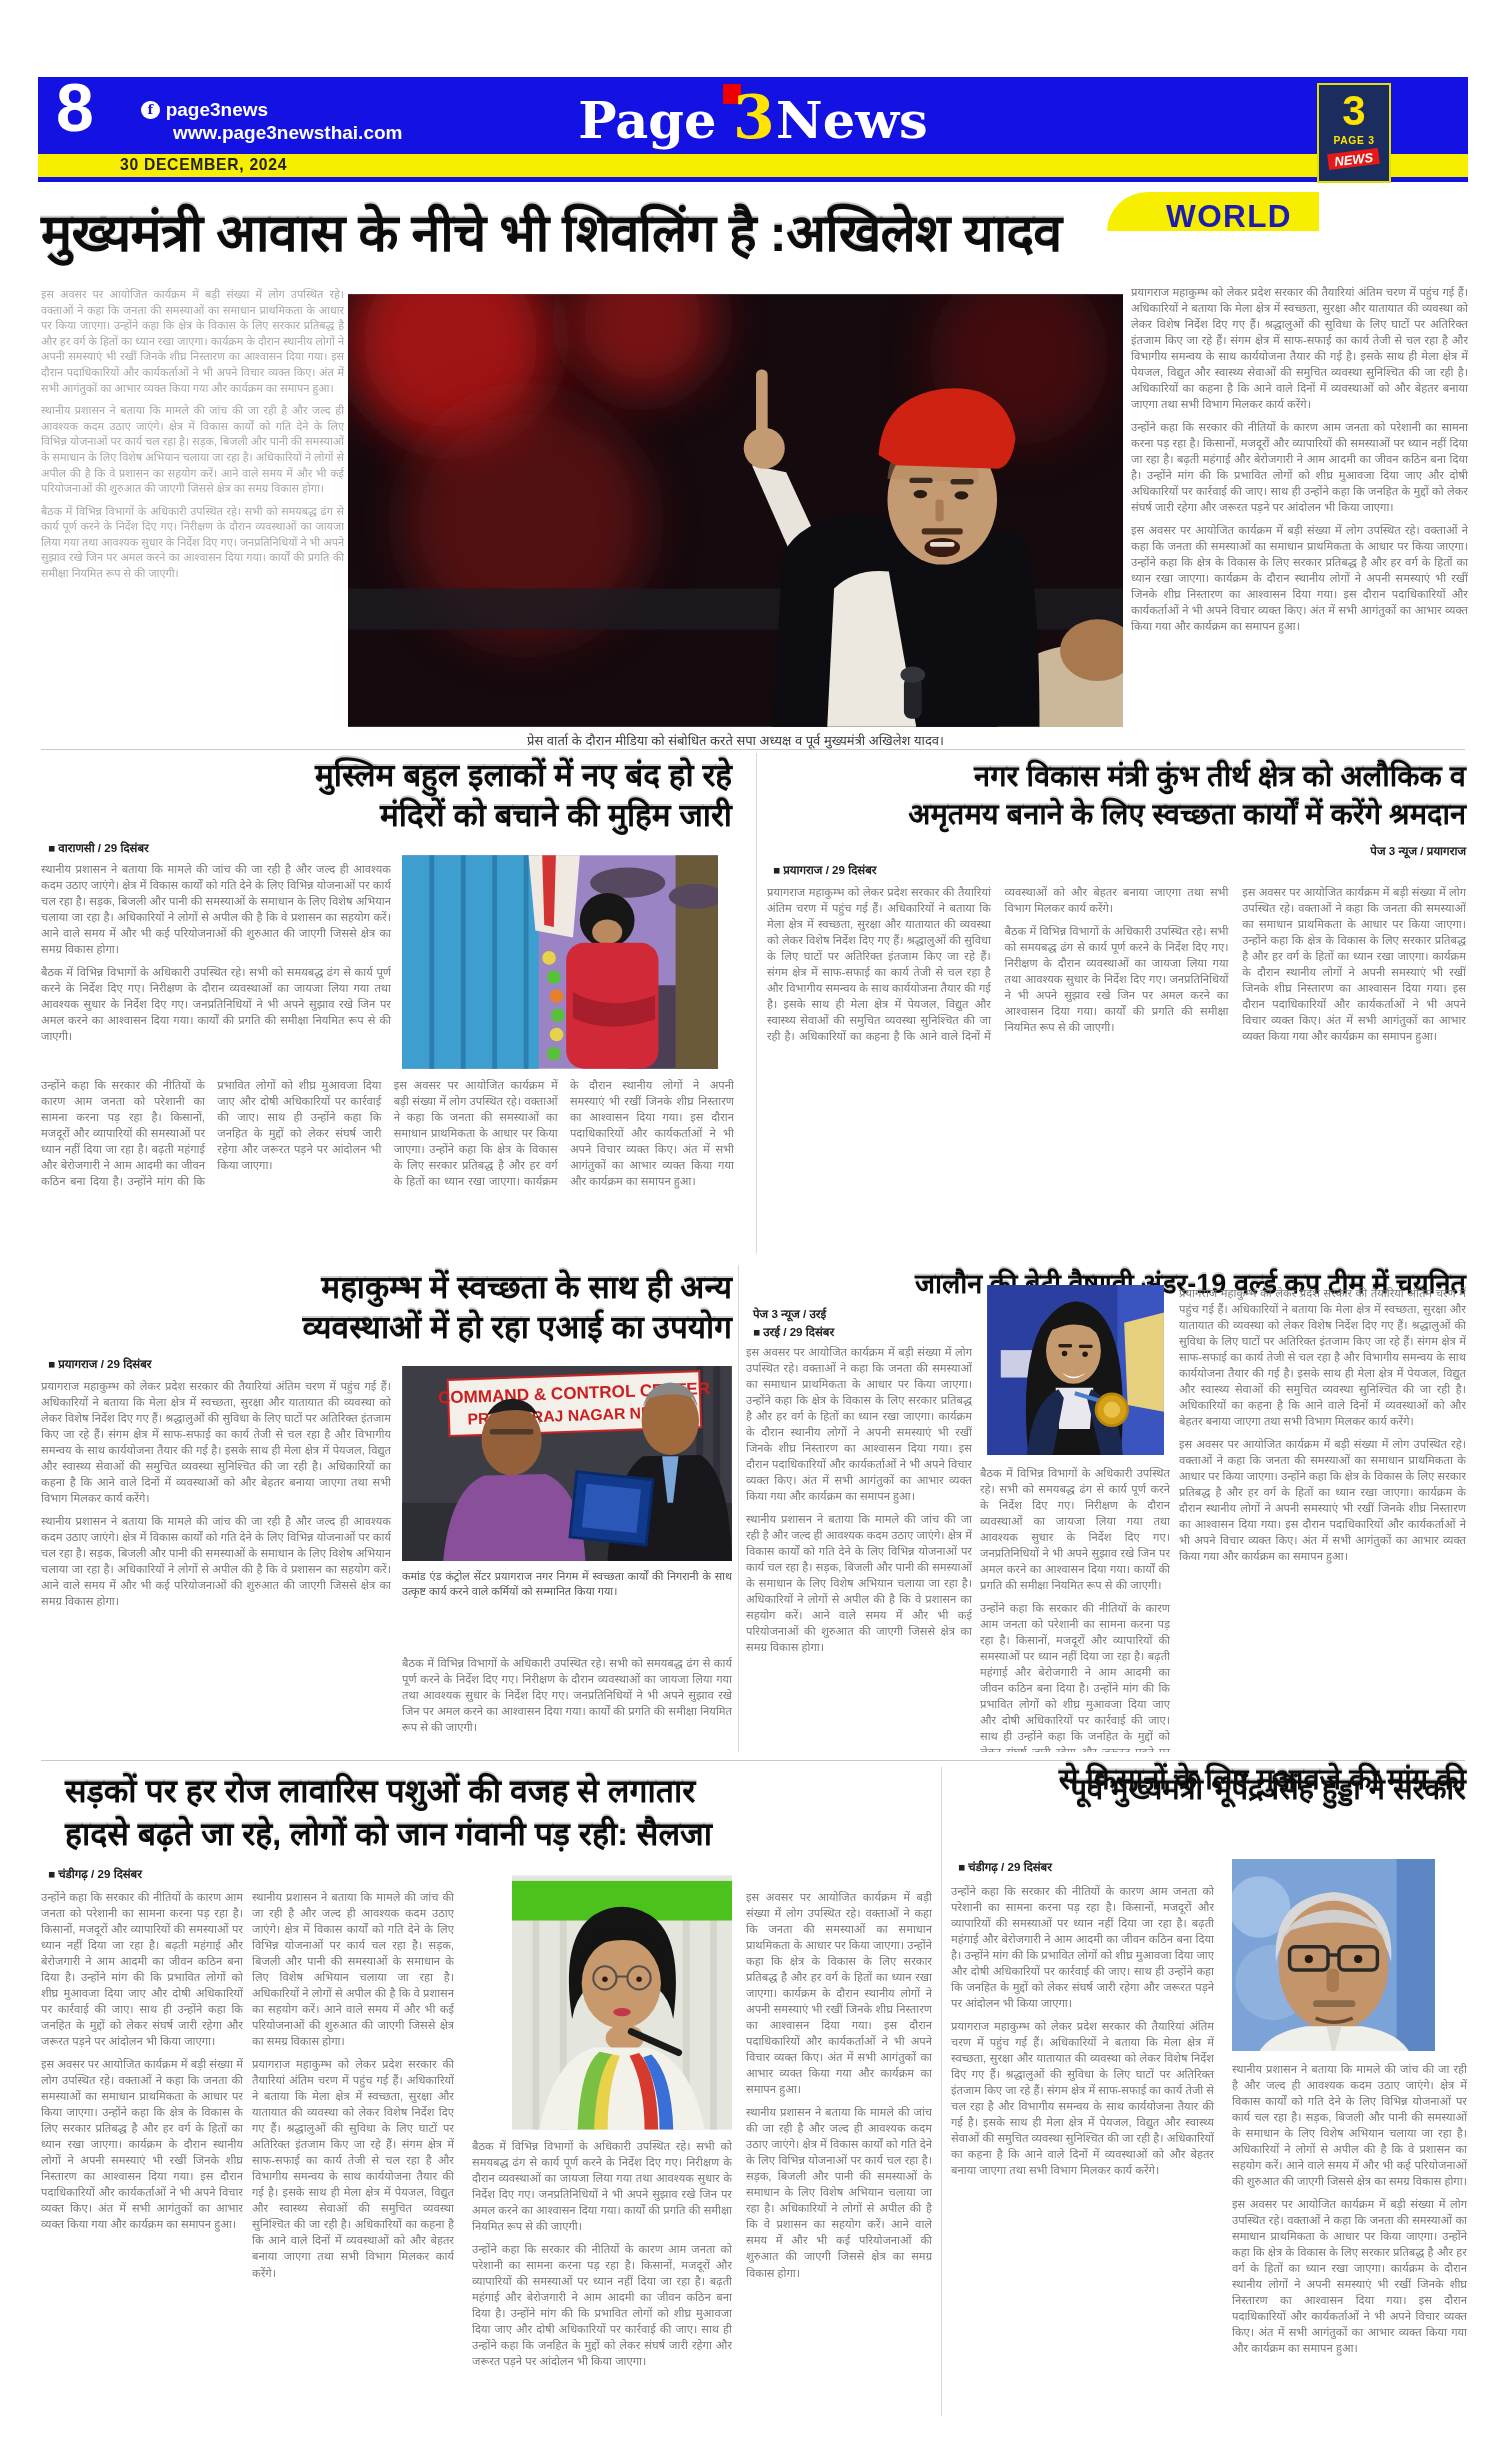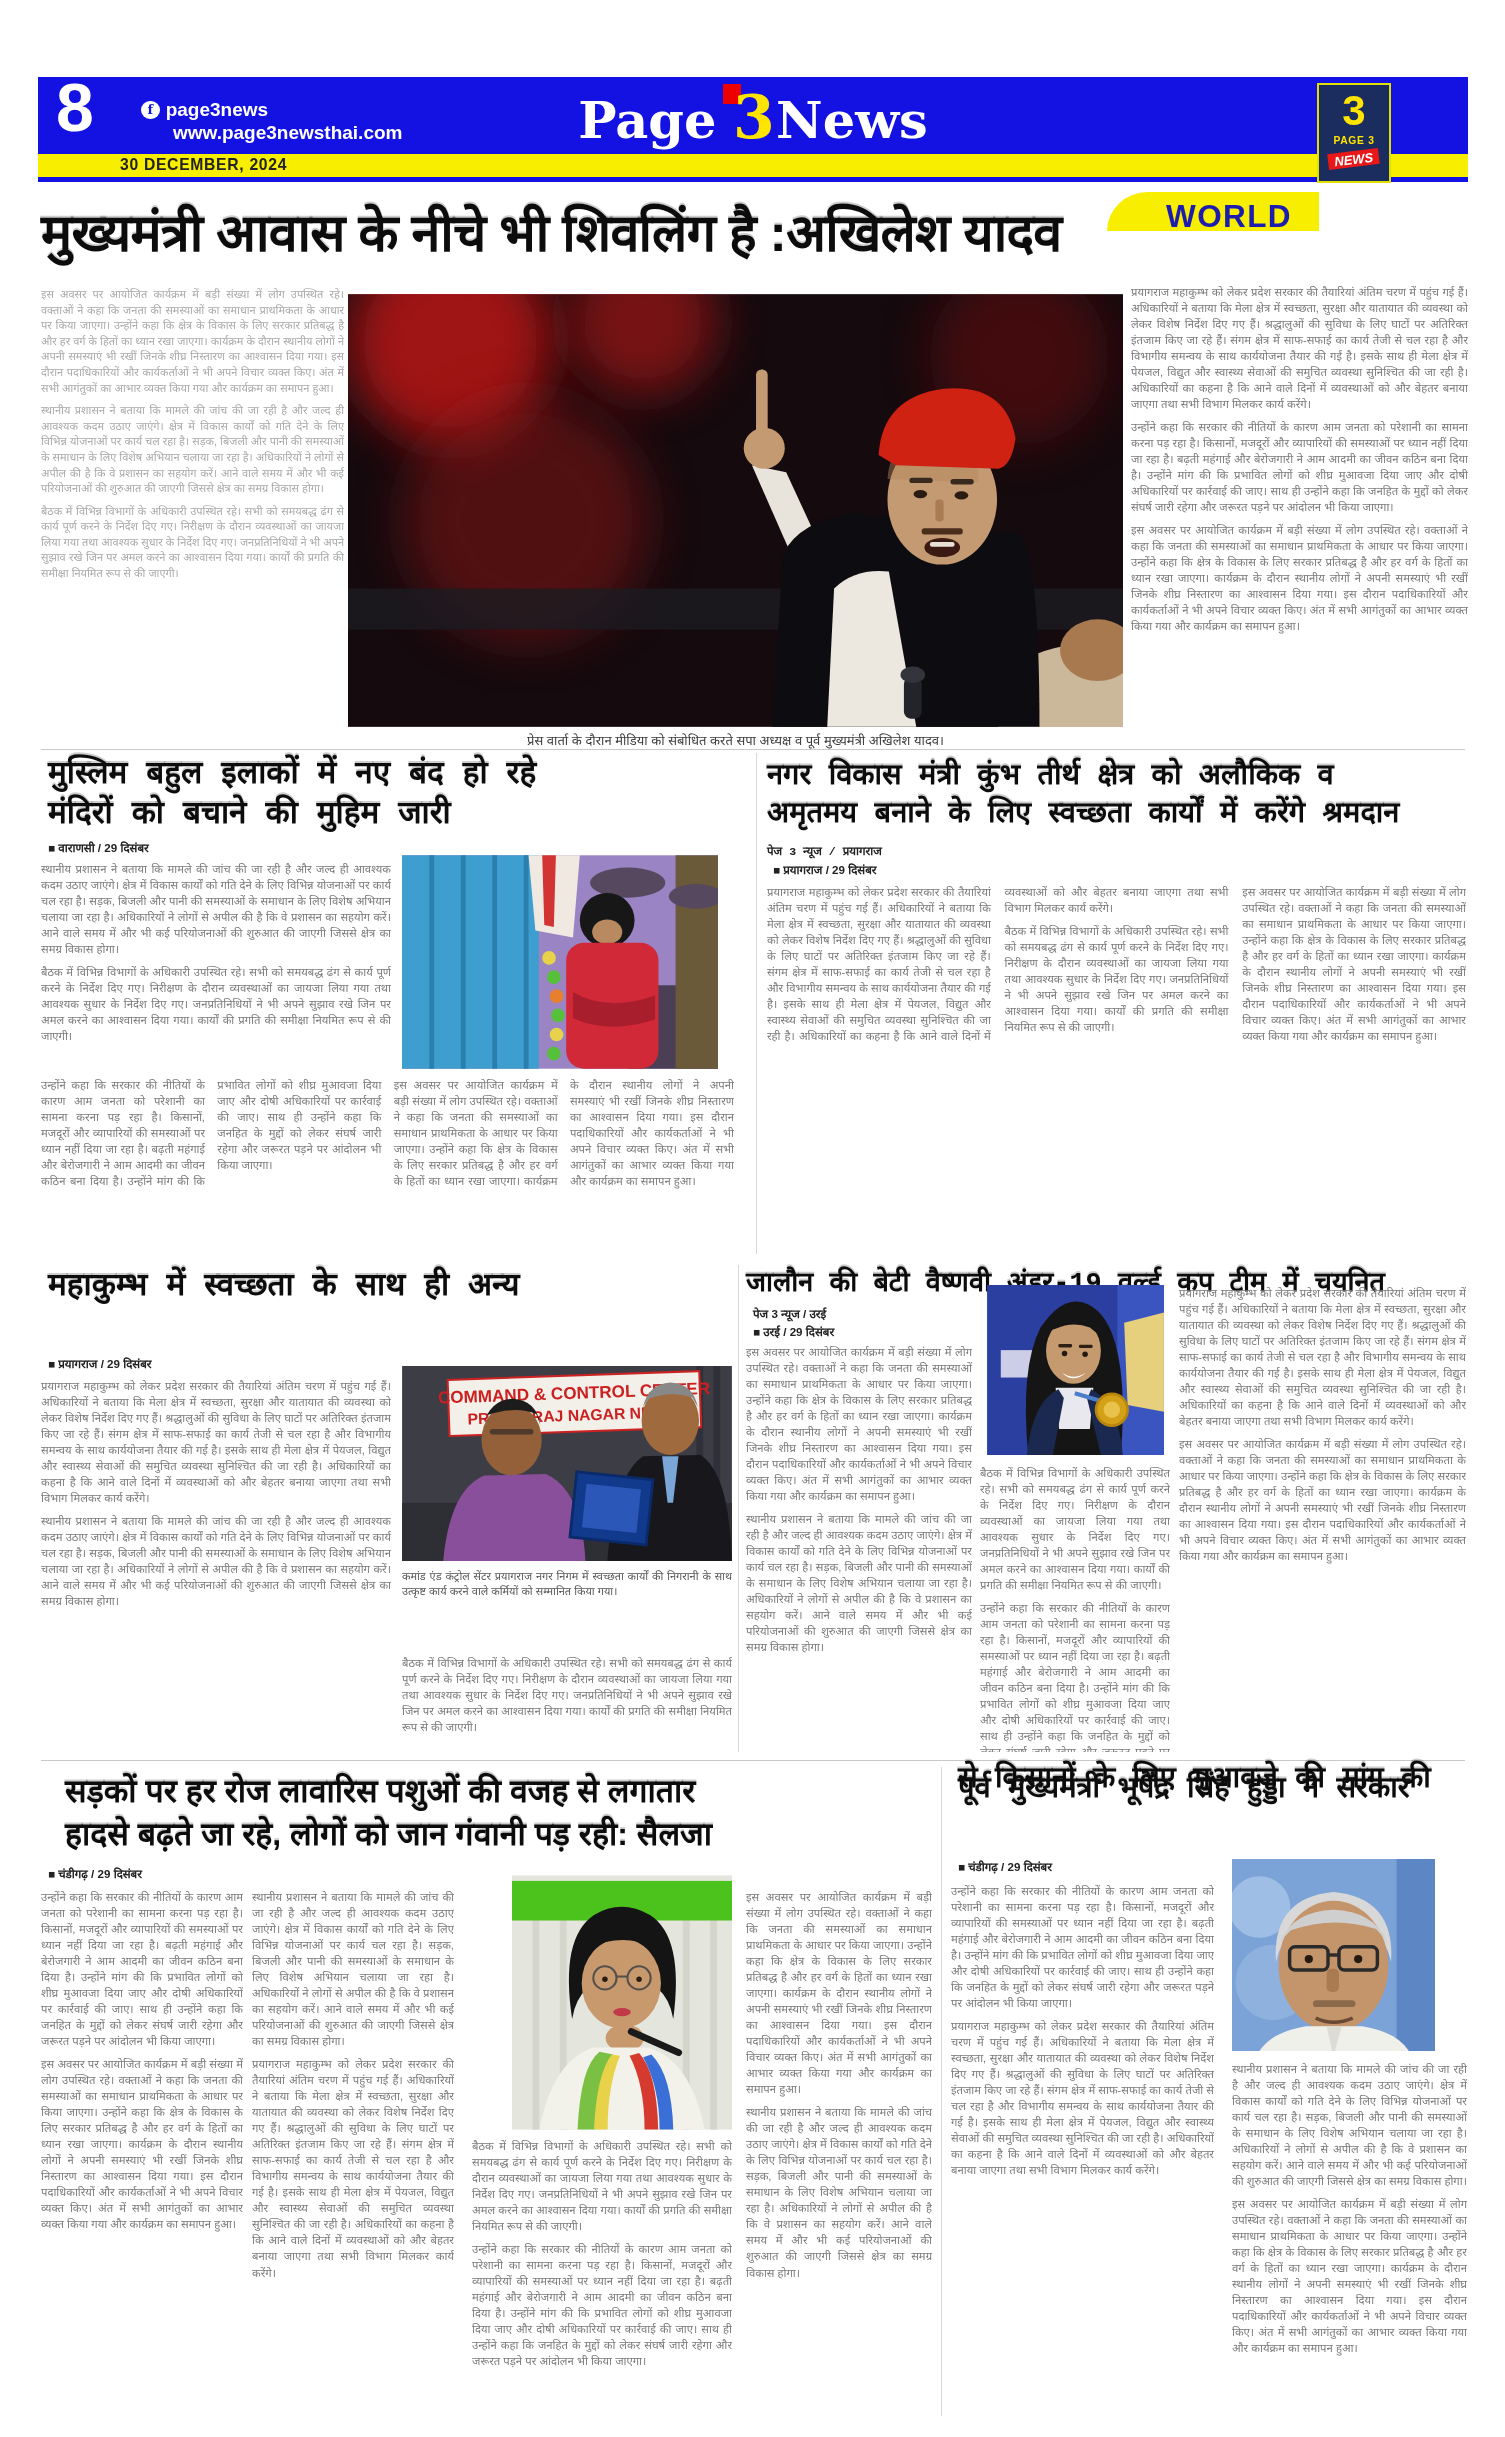--- a/index.html
+++ b/index.html
@@ -28,21 +28,21 @@
          display:flex;flex-direction:column;align-items:center;color:#ffe400;z-index:5;}
   .badge-3{font-size:42px;font-weight:bold;line-height:1;margin-top:5.5px;}
   .badge-page{font-size:10.3px;font-weight:bold;letter-spacing:0.7px;margin-top:3.4px;}
   .badge-news{margin-top:4.8px;background:#e81818;color:#fff;font-style:italic;font-weight:bold;font-size:13px;
               transform:rotate(-7deg);padding:0.7px 6.2px;}
   .date-text{position:absolute;left:82px;top:79px;font-size:15.7px;font-weight:bold;color:#222;letter-spacing:0.7px;}
 
   
   .hl{position:absolute;font-weight:bold;color:#0c0c0c;line-height:1.15;
       text-shadow:0 -2.1px 0 rgba(60,60,60,0.25);}
-  .center{text-align:left;font-family:Liberation Mono, monospace;}
+  .center{text-align:right;}
   .byline{position:absolute;font-size:11.6px;font-weight:bold;color:#222;}
   .col{position:absolute;text-align:justify;color:#7b7b7b;font-size:11.3px;line-height:1.42;overflow:hidden;}
   .col p{margin:0 0 6.8px 0;}
   .ghost{color:#a8a8a8;filter:blur(0.3px);}
   .caption{position:absolute;font-size:13px;color:#3c3c3c;text-align:center;}
   .smallcap{position:absolute;font-size:11px;color:#555;text-align:justify;line-height:1.35;overflow:hidden;}
   .hrule{position:absolute;height:0.7px;background:#c9c9c9;}
   .vrule{position:absolute;width:0.7px;background:#d8d8d8;}
   .photo{position:absolute;overflow:hidden;}
   .photo svg{display:block;}
@@ -189,20 +189,21 @@
 
   <div class="col" style="left:767px;top:884px;width:699px;height:368px;column-count:3;column-gap:13.7px;">
     <p>प्रयागराज महाकुम्भ को लेकर प्रदेश सरकार की तैयारियां अंतिम चरण में पहुंच गई हैं। अधिकारियों ने बताया कि मेला क्षेत्र में स्वच्छता, सुरक्षा और यातायात की व्यवस्था को लेकर विशेष निर्देश दिए गए हैं। श्रद्धालुओं की सुविधा के लिए घाटों पर अतिरिक्त इंतजाम किए जा रहे हैं। संगम क्षेत्र में साफ-सफाई का कार्य तेजी से चल रहा है और विभागीय समन्वय के साथ कार्ययोजना तैयार की गई है। इसके साथ ही मेला क्षेत्र में पेयजल, विद्युत और स्वास्थ्य सेवाओं की समुचित व्यवस्था सुनिश्चित की जा रही है। अधिकारियों का कहना है कि आने वाले दिनों में व्यवस्थाओं को और बेहतर बनाया जाएगा तथा सभी विभाग मिलकर कार्य करेंगे।</p>
     <p>बैठक में विभिन्न विभागों के अधिकारी उपस्थित रहे। सभी को समयबद्ध ढंग से कार्य पूर्ण करने के निर्देश दिए गए। निरीक्षण के दौरान व्यवस्थाओं का जायजा लिया गया तथा आवश्यक सुधार के निर्देश दिए गए। जनप्रतिनिधियों ने भी अपने सुझाव रखे जिन पर अमल करने का आश्वासन दिया गया। कार्यों की प्रगति की समीक्षा नियमित रूप से की जाएगी।</p>
     <p>इस अवसर पर आयोजित कार्यक्रम में बड़ी संख्या में लोग उपस्थित रहे। वक्ताओं ने कहा कि जनता की समस्याओं का समाधान प्राथमिकता के आधार पर किया जाएगा। उन्होंने कहा कि क्षेत्र के विकास के लिए सरकार प्रतिबद्ध है और हर वर्ग के हितों का ध्यान रखा जाएगा। कार्यक्रम के दौरान स्थानीय लोगों ने अपनी समस्याएं भी रखीं जिनके शीघ्र निस्तारण का आश्वासन दिया गया। इस दौरान पदाधिकारियों और कार्यकर्ताओं ने भी अपने विचार व्यक्त किए। अंत में सभी आगंतुकों का आभार व्यक्त किया गया और कार्यक्रम का समापन हुआ।</p>
   </div>
 
   <div class="vrule" style="left:738px;top:1265px;height:487px;"></div>
 
   <div class="hl center" style="left:48px;top:1269px;width:684px;font-size:31.5px;">महाकुम्भ में स्वच्छता के साथ ही अन्य</div>
+  <div class="hl center" style="left:48px;top:1309px;width:684px;font-size:31.5px;">व्यवस्थाओं में हो रहा एआई का उपयोग</div>
   <div class="byline" style="left:48px;top:1356px;">■ प्रयागराज / 29 दिसंबर</div>
 
   <div class="col" style="left:41px;top:1378px;width:350px;height:374px;">
     <p>प्रयागराज महाकुम्भ को लेकर प्रदेश सरकार की तैयारियां अंतिम चरण में पहुंच गई हैं। अधिकारियों ने बताया कि मेला क्षेत्र में स्वच्छता, सुरक्षा और यातायात की व्यवस्था को लेकर विशेष निर्देश दिए गए हैं। श्रद्धालुओं की सुविधा के लिए घाटों पर अतिरिक्त इंतजाम किए जा रहे हैं। संगम क्षेत्र में साफ-सफाई का कार्य तेजी से चल रहा है और विभागीय समन्वय के साथ कार्ययोजना तैयार की गई है। इसके साथ ही मेला क्षेत्र में पेयजल, विद्युत और स्वास्थ्य सेवाओं की समुचित व्यवस्था सुनिश्चित की जा रही है। अधिकारियों का कहना है कि आने वाले दिनों में व्यवस्थाओं को और बेहतर बनाया जाएगा तथा सभी विभाग मिलकर कार्य करेंगे।</p>
     <p>स्थानीय प्रशासन ने बताया कि मामले की जांच की जा रही है और जल्द ही आवश्यक कदम उठाए जाएंगे। क्षेत्र में विकास कार्यों को गति देने के लिए विभिन्न योजनाओं पर कार्य चल रहा है। सड़क, बिजली और पानी की समस्याओं के समाधान के लिए विशेष अभियान चलाया जा रहा है। अधिकारियों ने लोगों से अपील की है कि वे प्रशासन का सहयोग करें। आने वाले समय में और भी कई परियोजनाओं की शुरुआत की जाएगी जिससे क्षेत्र का समग्र विकास होगा।</p>
   </div>
 
   <div class="photo" style="left:402px;top:1366px;width:330px;height:195px;">
     <svg width="330" height="195" viewBox="0 0 482 285">
       <rect width="482" height="285" fill="#3d3d46"></rect>

